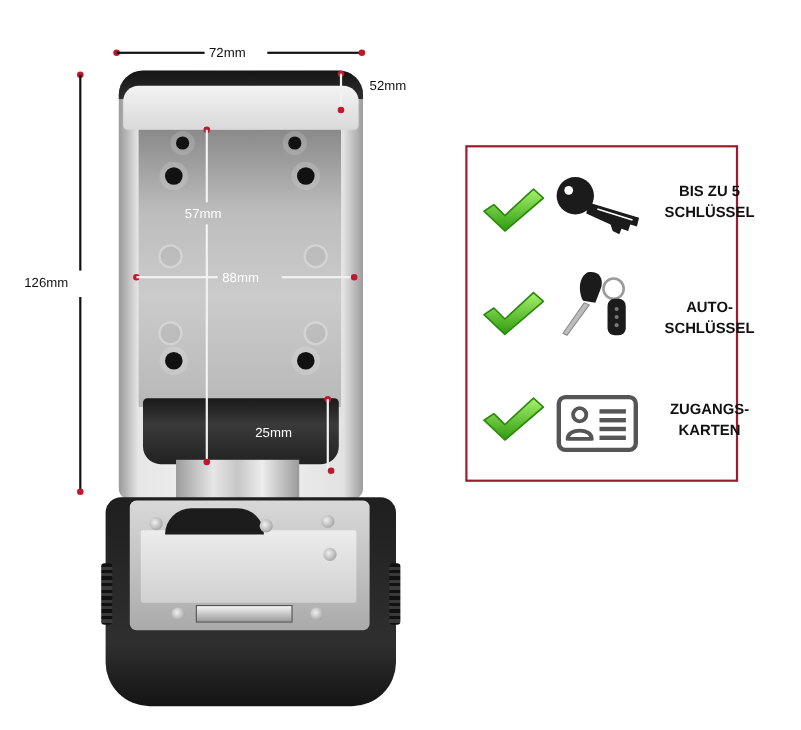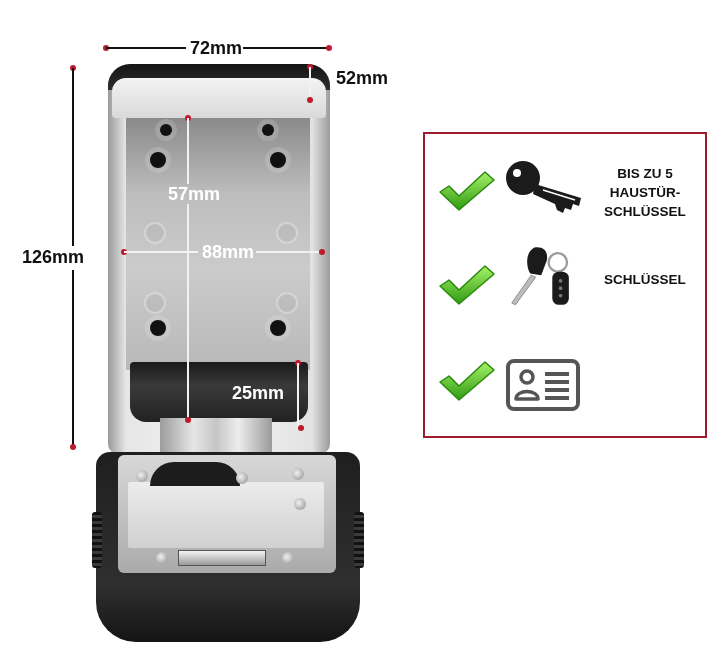--- a/index.html
+++ b/index.html
@@ -1,19 +1,19 @@
 <!DOCTYPE html>
 <html><head>
 <meta charset="utf-8">
 <style>
   * { box-sizing: border-box; margin: 0; padding: 0; }
   html, body { width: 728px; height: 664px; background: #ffffff; overflow: hidden; }
   body { position: relative; font-family: "Liberation Sans", sans-serif; }
 
-  .dim-label { position: absolute; font-weight: bold; font-size: 18px; line-height: 16px; white-space: nowrap; }
+  .dim-label { position: absolute; font-weight: normal; font-size: 12px; line-height: 16px; white-space: nowrap; }
   .dim-label.dark { color: #111111; }
   .dim-label.light { color: #ffffff; }
   .hline, .vline { position: absolute; background: #111111; }
   .hline.white, .vline.white { background: #f2f2f2; }
   .dot { position: absolute; width: 6px; height: 6px; border-radius: 50%; background: #c0182c; }
 
   
   .lid { position: absolute; left: 108px; top: 64px; width: 222px; height: 390px; border-radius: 22px 22px 10px 10px;
          background: linear-gradient(90deg, #9a9a9a 0%, #e6e6e6 8%, #f4f4f4 50%, #e2e2e2 92%, #9c9c9c 100%); }
   .lid-top { position: absolute; left: 108px; top: 64px; width: 222px; height: 26px; border-radius: 22px 22px 0 0;
@@ -37,21 +37,21 @@
                  background: repeating-linear-gradient(180deg, #111 0 3px, #3a3a3a 3px 6px); }
   .base-inner { position: absolute; left: 118px; top: 455px; width: 218px; height: 118px; border-radius: 6px;
                 background: linear-gradient(180deg, #d8d8d8, #c2c2c2 50%, #aaaaaa); }
   .mech { position: absolute; left: 128px; top: 482px; width: 196px; height: 66px;
           background: linear-gradient(180deg, #ececec, #d0d0d0); border-radius: 2px; }
   .dial { position: absolute; left: 150px; top: 462px; width: 90px; height: 24px; border-radius: 45px 45px 0 0; background: #1c1c1c; }
   .screw { position: absolute; width: 12px; height: 12px; border-radius: 50%; background: radial-gradient(circle at 40% 40%, #f0f0f0, #8c8c8c); }
   .latch { position: absolute; left: 178px; top: 550px; width: 88px; height: 16px; background: linear-gradient(180deg, #f5f5f5, #9a9a9a); border: 1px solid #555; }
 
   
-  .panel { position: absolute; left: 423px; top: 132px; width: 284px; height: 306px; border: 2px solid #9e1b2e; background: #ffffff; }
+  .panel { position: absolute; left: 423px; top: 132px; width: 248px; height: 306px; border: 2px solid #9e1b2e; background: #ffffff; }
   .feature { position: absolute; left: 0; width: 100%; height: 80px; }
   .check { position: absolute; left: 12px; width: 60px; height: 44px; }
   .feat-icon { position: absolute; left: 78px; width: 82px; height: 70px; }
   .feat-text { position: absolute; left: 160px; width: 120px; text-align: center; font-weight: bold; font-size: 13.5px; line-height: 19px; color: #111; }
 </style>
 </head>
 <body>
 
 <div>
   <div class="lid"></div>
@@ -146,21 +146,20 @@
       <path d="M3 24 L12 18 L22 28 L48 4 L57 12 L22 42 Z" fill="url(#g1)" stroke="#2a8a0e" stroke-width="1.5" stroke-linejoin="round"></path>
     </svg>
     <svg class="feat-icon" style="top:0px" viewBox="0 0 82 70">
       <circle cx="20" cy="24" r="17" fill="#1b1b1b"></circle>
       <circle cx="14" cy="19" r="4" fill="#ffffff"></circle>
       <path d="M32 30 L78 44 L76 52 L70 50 L68 56 L62 54 L60 59 L54 56 L52 50 L30 40 Z" fill="#1b1b1b"></path>
       <path d="M40 36 L72 46" stroke="#ffffff" stroke-width="1.5"></path>
     </svg>
     <div class="feat-text" style="top:10px">
       <div>BIS ZU 5</div>
-      <div>HAUSTÜR-</div>
       <div>SCHLÜSSEL</div>
     </div>
   </div>
 
   <div class="feature" style="top:116px">
     <svg class="check" style="top:12px" viewBox="0 0 60 44">
       <defs>
           <linearGradient id="g2" x1="0" y1="0" x2="0" y2="1">
             <stop offset="0" stop-color="#a6f26a"></stop>
             <stop offset="1" stop-color="#2f9a10"></stop>
@@ -171,20 +170,21 @@
     <svg class="feat-icon" style="top:-6px" viewBox="0 0 82 76">
       <path d="M30 4 C40 2 46 8 44 18 L38 34 L26 32 C22 26 20 10 30 4 Z" fill="#1b1b1b"></path>
       <path d="M27 34 L6 64 L10 66 L32 36 Z" fill="#bdbdbd" stroke="#888" stroke-width="1"></path>
       <circle cx="56" cy="20" r="10" fill="none" stroke="#9a9a9a" stroke-width="2.5"></circle>
       <rect x="50" y="30" width="18" height="36" rx="7" fill="#1b1b1b"></rect>
       <circle cx="59" cy="40" r="2" fill="#777"></circle>
         <circle cx="59" cy="48" r="2" fill="#777"></circle>
         <circle cx="59" cy="56" r="2" fill="#777"></circle>
     </svg>
     <div class="feat-text" style="top:20px">
+      <div>AUTO-</div>
       <div>SCHLÜSSEL</div>
     </div>
   </div>
 
   <div class="feature" style="top:212px">
     <svg class="check" style="top:12px" viewBox="0 0 60 44">
       <defs>
           <linearGradient id="g3" x1="0" y1="0" x2="0" y2="1">
             <stop offset="0" stop-color="#a6f26a"></stop>
             <stop offset="1" stop-color="#2f9a10"></stop>
@@ -195,15 +195,17 @@
     <svg class="feat-icon" style="top:4px" viewBox="0 0 82 60">
       <rect x="5" y="6" width="70" height="48" rx="6" fill="none" stroke="#555555" stroke-width="4"></rect>
       <circle cx="24" cy="22" r="6" fill="none" stroke="#555555" stroke-width="3.5"></circle>
       <path d="M13 44 C13 34 35 34 35 44 Z" fill="none" stroke="#555555" stroke-width="3.5" stroke-linejoin="round"></path>
       <rect x="42" y="17" width="24" height="4" fill="#555555"></rect>
       <rect x="42" y="25" width="24" height="4" fill="#555555"></rect>
       <rect x="42" y="33" width="24" height="4" fill="#555555"></rect>
       <rect x="42" y="41" width="24" height="4" fill="#555555"></rect>
     </svg>
     <div class="feat-text" style="top:16px">
+      <div>ZUGANGS-</div>
+      <div>KARTEN</div>
     </div>
   </div>
 </div>
 
 </body></html>

